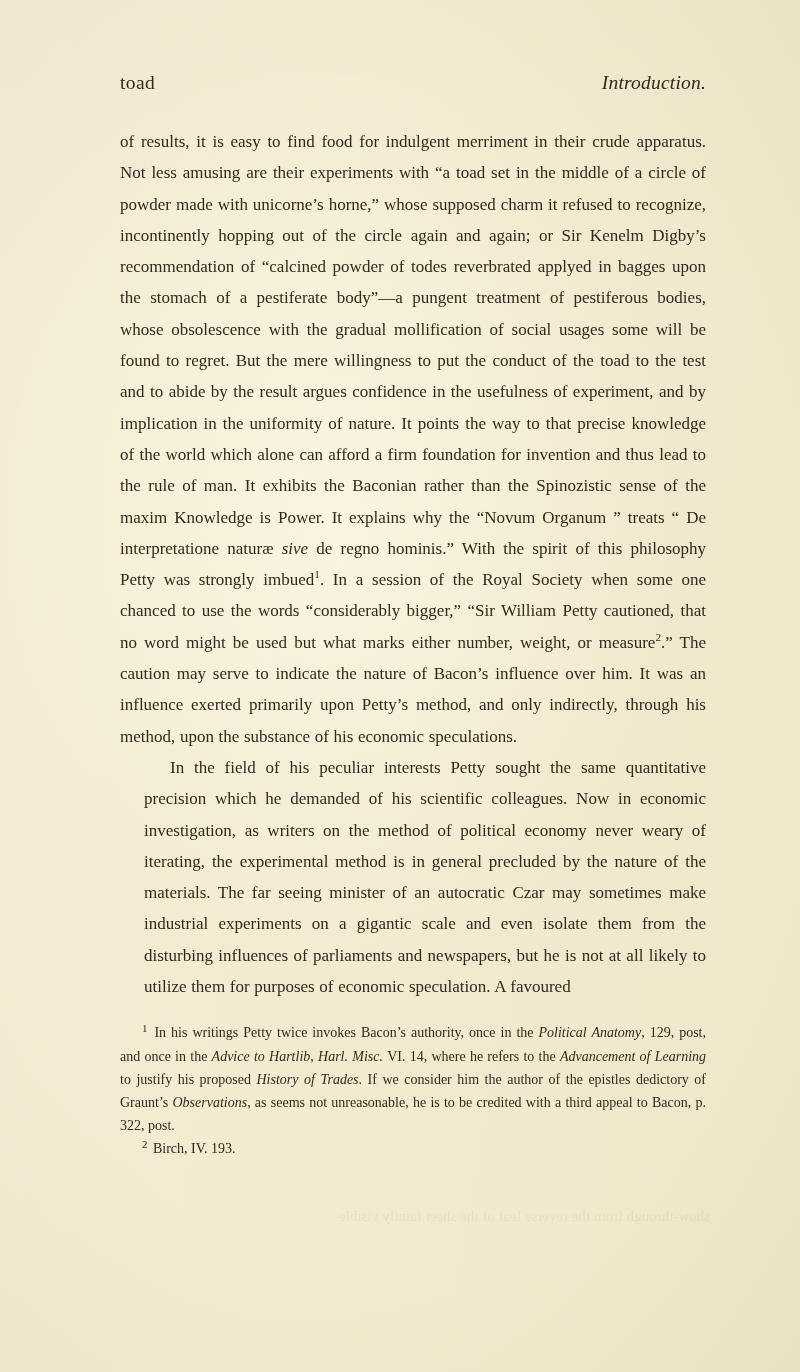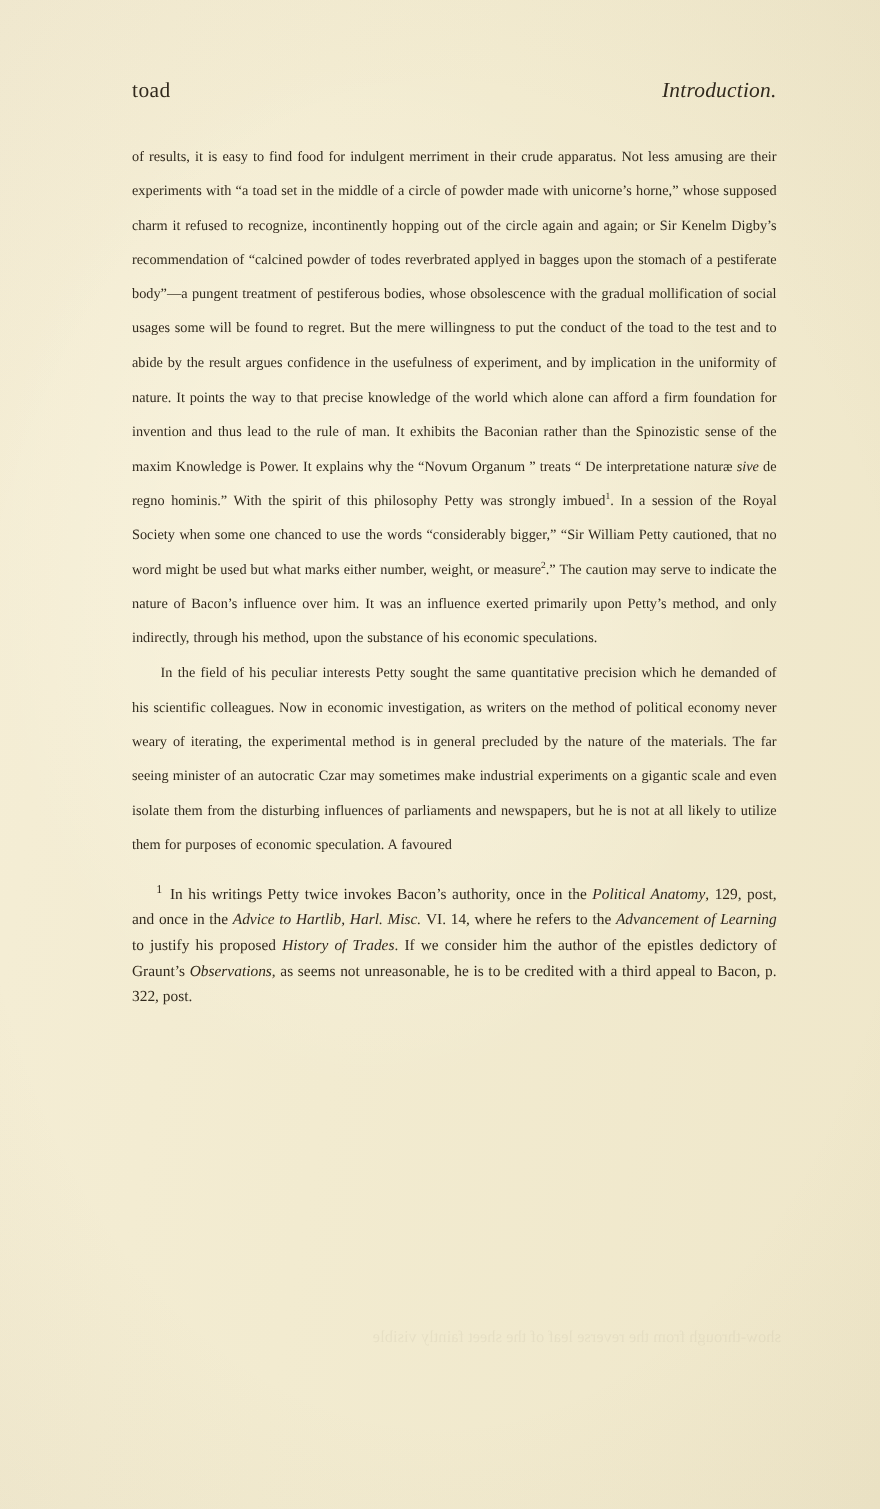--- a/index.html
+++ b/index.html
@@ -53,35 +53,36 @@
     left: 0;
     right: 0;
     top: 0;
     text-align: right;
     font-style: italic;
     letter-spacing: 0.2px;
   }
   
   .body-text {
     margin-top: 20px;
-    font-size: 13px;
+    font-size: 17px;
     line-height: 31.3px;
     text-align: justify;
     text-justify: inter-word;
     word-spacing: 0.4px;
   }
   .body-text p {
     margin: 0;
     text-indent: 0;
   }
   .body-text p.indent {
     text-indent: 26px;
   }
   .body-text p + p {
     margin-top: 0;
+    margin-left: 24px;
   }
   .sup {
     font-size: 0.66em;
     vertical-align: super;
     line-height: 0;
   }
   i, .it {
     font-style: italic;
   }
   
@@ -134,20 +135,21 @@
       <span class="head-title">Introduction.</span>
     </div>
 
     <div class="body-text" id="body-text">
         <p><span>of results, it is easy to find food for indulgent merriment in their crude apparatus. Not less amusing are their experiments with “a toad set in the middle of a circle of powder made with unicorne’s horne,” whose supposed charm it refused to recognize, incontinently hopping out of the circle again and again; or Sir Kenelm Digby’s recommendation of “calcined powder of todes reverbrated applyed in bagges upon the stomach of a pestiferate body”—a pungent treatment of pestiferous bodies, whose obsolescence with the gradual mollification of social usages some will be found to regret. But the mere willingness to put the conduct of the toad to the test and to abide by the result argues confidence in the usefulness of experiment, and by implication in the uniformity of nature. It points the way to that precise knowledge of the world which alone can afford a firm foundation for invention and thus lead to the rule of man. It exhibits the Baconian rather than the Spinozistic sense of the maxim Knowledge is Power. It explains why the “Novum Organum ” treats “ De interpretatione naturæ </span><i>sive</i><span> de regno hominis.” With the spirit of this philosophy Petty was strongly imbued</span><span class="sup">1</span><span>. In a session of the Royal Society when some one chanced to use the words “considerably bigger,” “Sir William Petty cautioned, that no word might be used but what marks either number, weight, or measure</span><span class="sup">2</span><span>.” The caution may serve to indicate the nature of Bacon’s influence over him. It was an influence exerted primarily upon Petty’s method, and only indirectly, through his method, upon the substance of his economic speculations.</span></p>
         <p class="indent"><span>In the field of his peculiar interests Petty sought the same quantitative precision which he demanded of his scientific colleagues. Now in economic investigation, as writers on the method of political economy never weary of iterating, the experimental method is in general precluded by the nature of the materials. The far seeing minister of an autocratic Czar may sometimes make industrial experiments on a gigantic scale and even isolate them from the disturbing influences of parliaments and newspapers, but he is not at all likely to utilize them for purposes of economic speculation. A favoured</span></p>
       </div>
 
     <div class="footnotes" id="footnotes">
         <p><span class="fn-marker">1</span><span> In his writings Petty twice invokes Bacon’s authority, once in the </span><i>Political Anatomy</i><span>, 129, post, and once in the </span><i>Advice to Hartlib</i><span>, </span><i>Harl. Misc.</i><span> </span><span class="sc">VI.</span><span> 14, where he refers to the </span><i>Advancement of Learning</i><span> to justify his proposed </span><i>History of Trades</i><span>. If we consider him the author of the epistles dedictory of Graunt’s </span><i>Observations</i><span>, as seems not unreasonable, he is to be credited with a third appeal to Bacon, p. 322, post.</span></p>
+        <p><span class="fn-marker">2</span><span> Birch, </span><span class="sc">IV.</span><span> 193.</span></p>
       </div>
 
   </div>
 
 </div>
 
 <div class="bleed">
   show-through from the reverse leaf of the sheet faintly visible
 </div>
 

